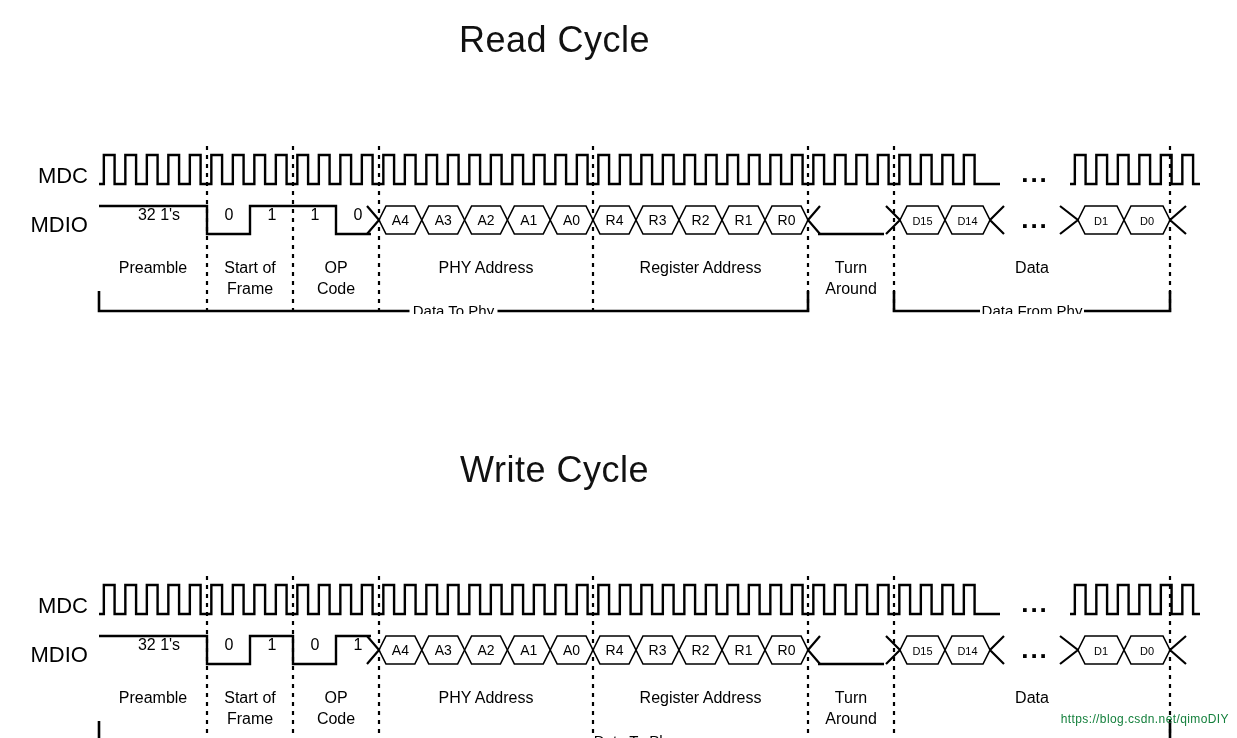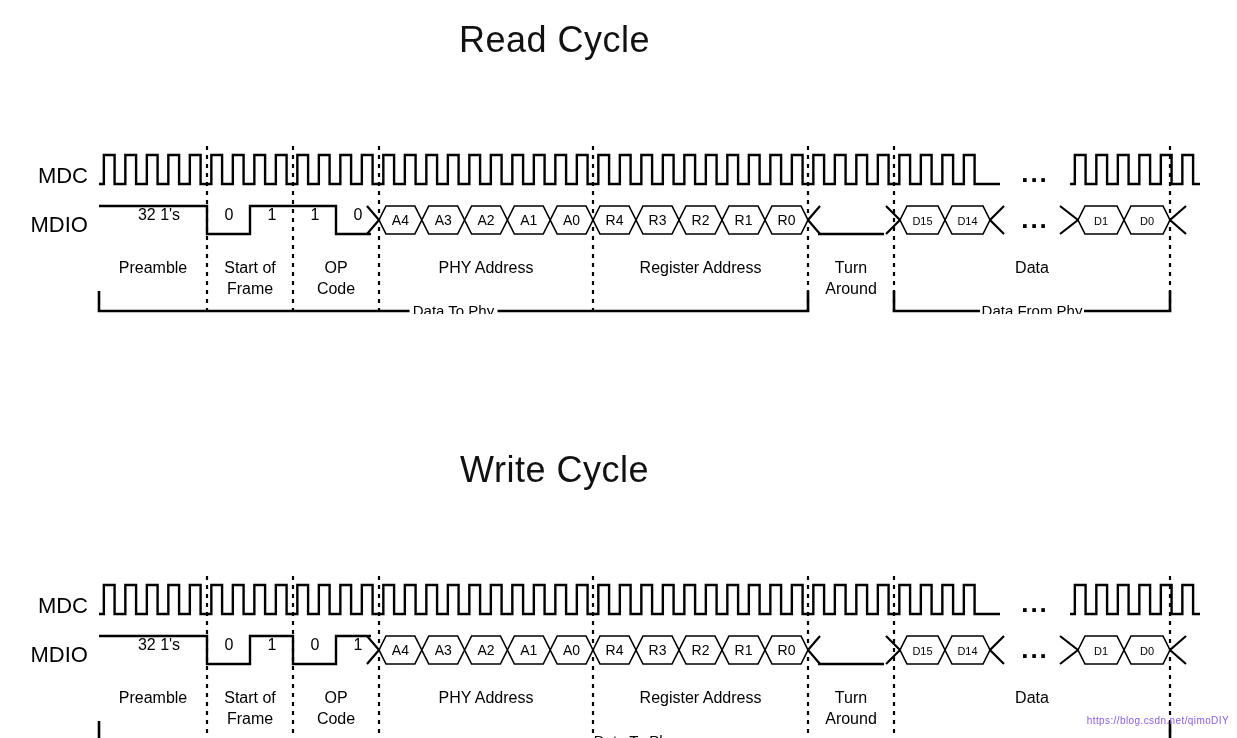--- a/index.html
+++ b/index.html
@@ -45,22 +45,22 @@
     font-weight: bold;
     color: #000000;
     margin: 0;
     padding-top: 6px;
   }
   svg { display: block; }
   .wm {
     position: absolute;
     right: 8px;
     bottom: 12px;
-    font-size: 10px;
-    color: #8b5cf6;
+    font-size: 12px;
+    color: #15803d;
     letter-spacing: 0.4px;
     user-select: none;
   }
   text { font-family: "Liberation Sans", sans-serif; fill: #000; }
   .sig-label   { font-size: 22px; }
   .bit-label   { font-size: 16px; }
   .bus-label   { font-size: 14px; }
   .bus-label-sm{ font-size: 11px; }
   .field-label { font-size: 16px; }
   .bracket-label { font-size: 15px; }

